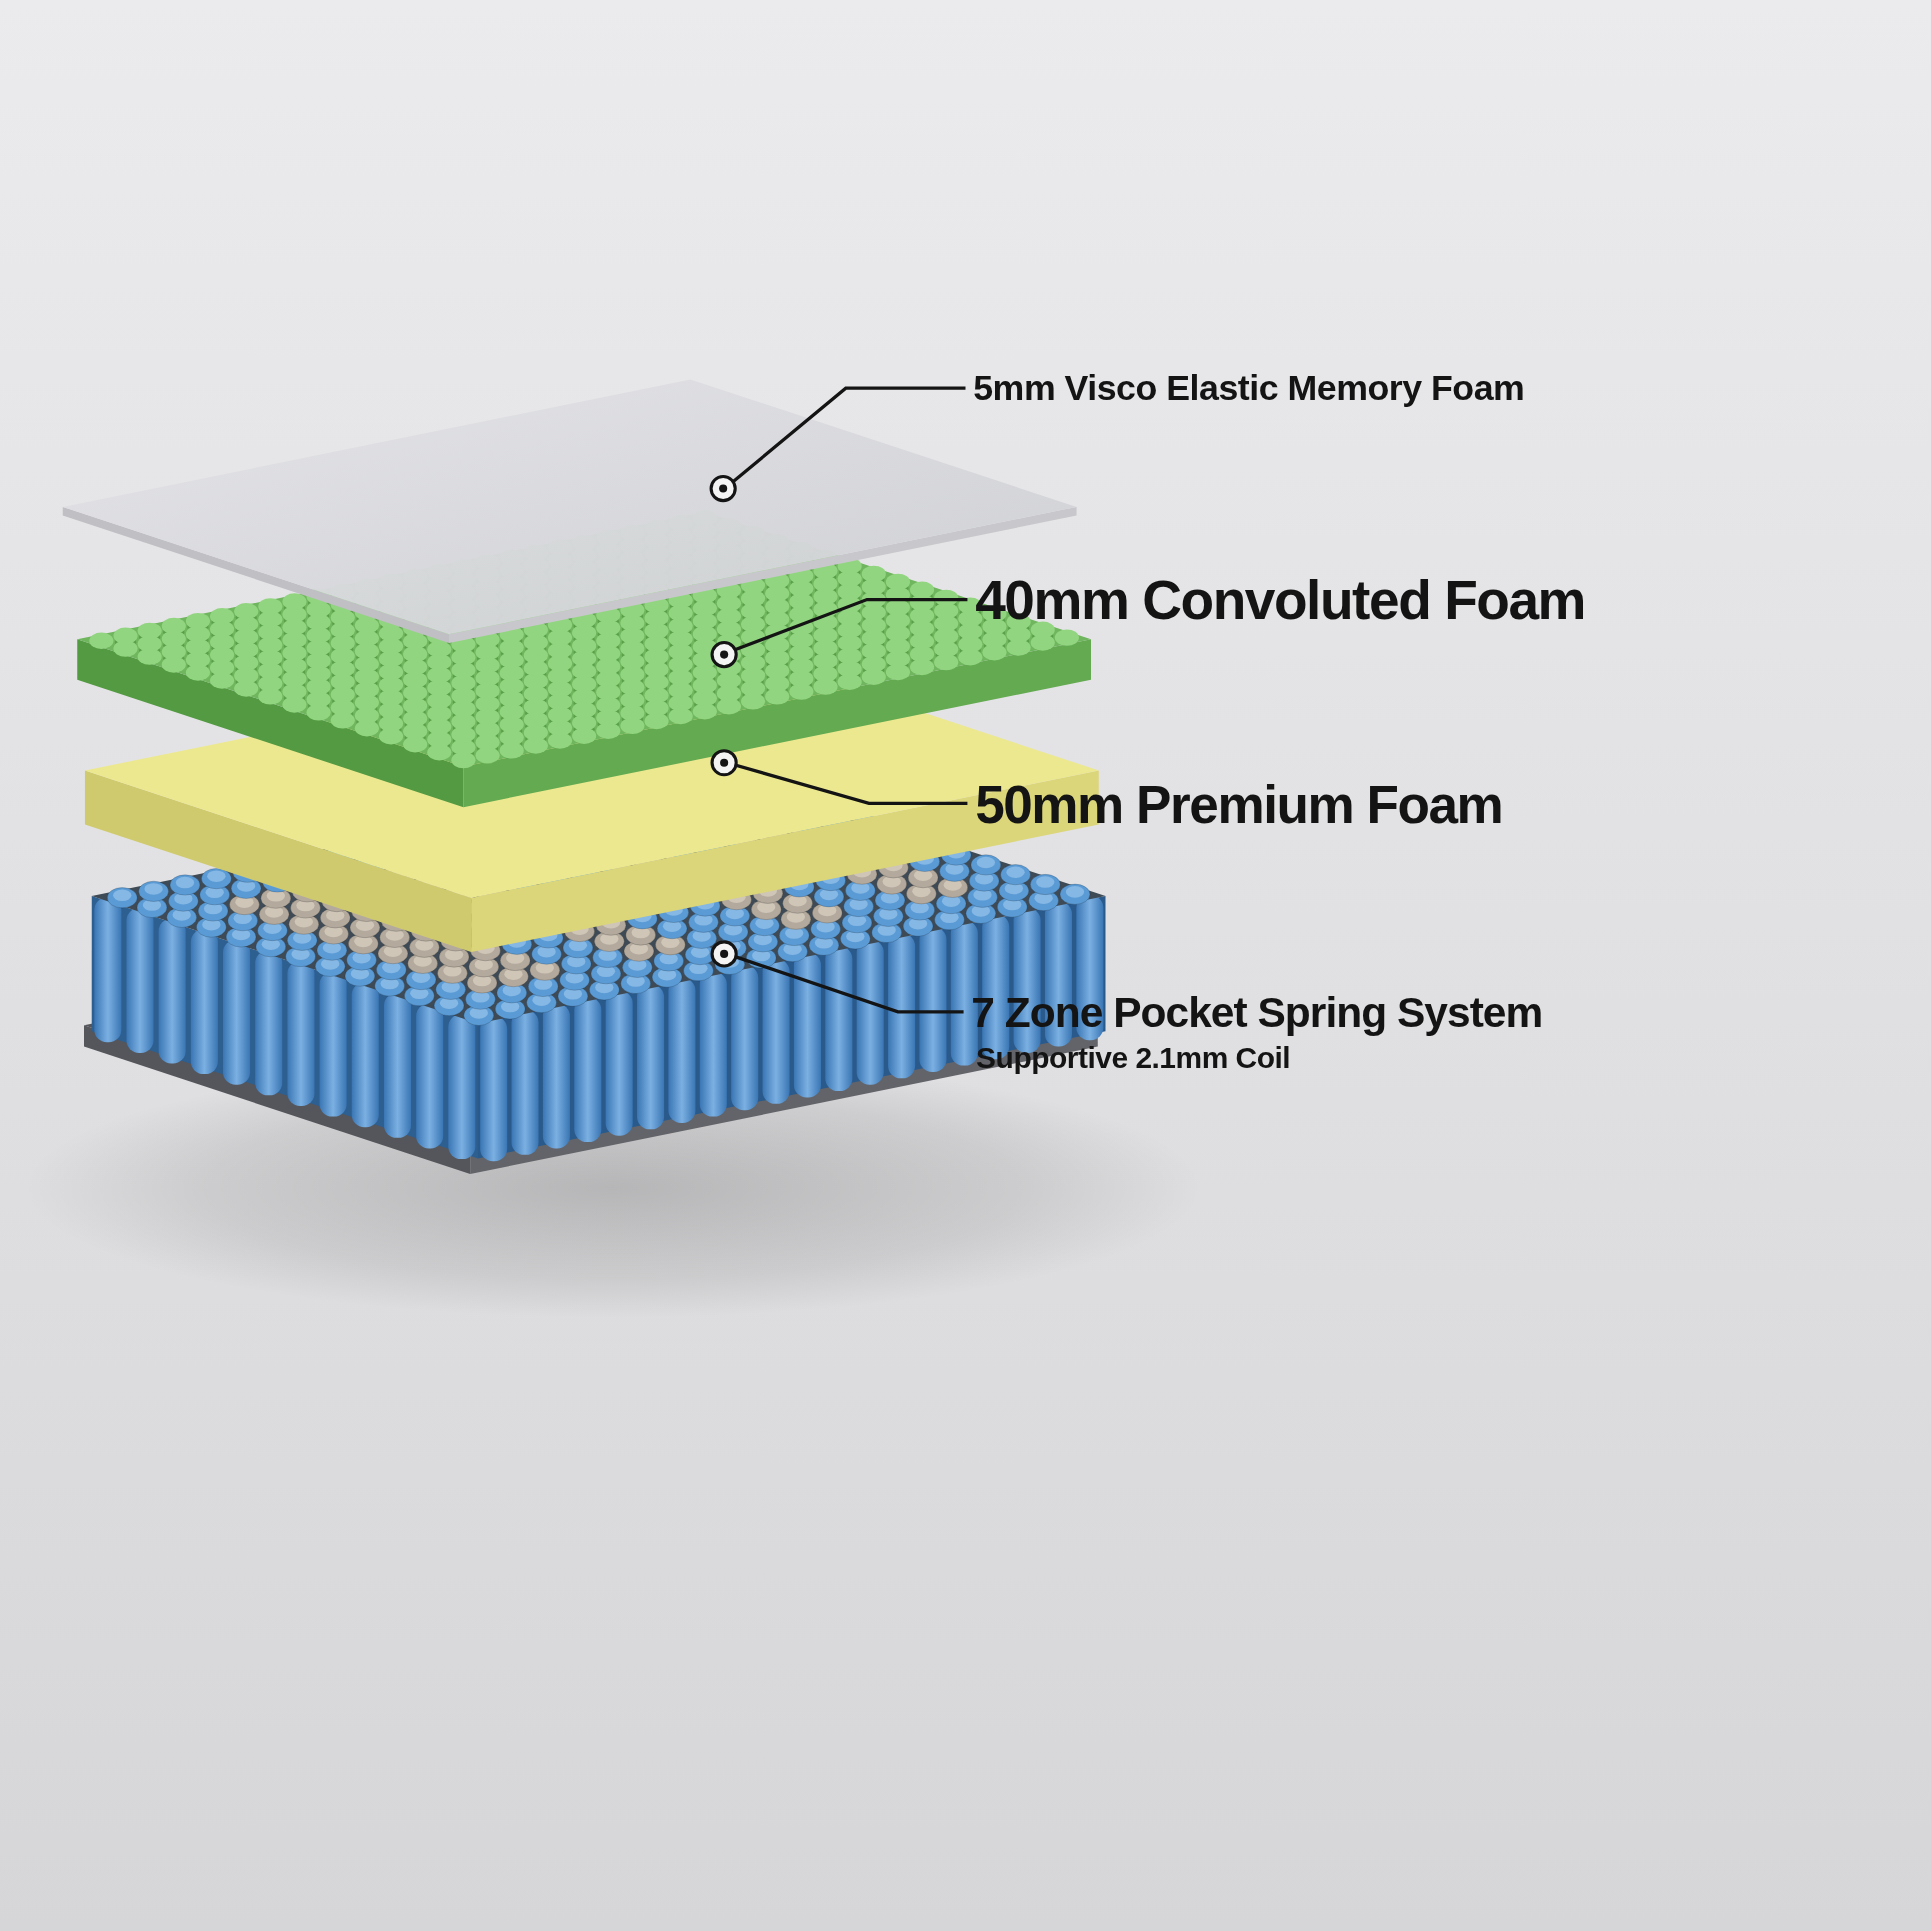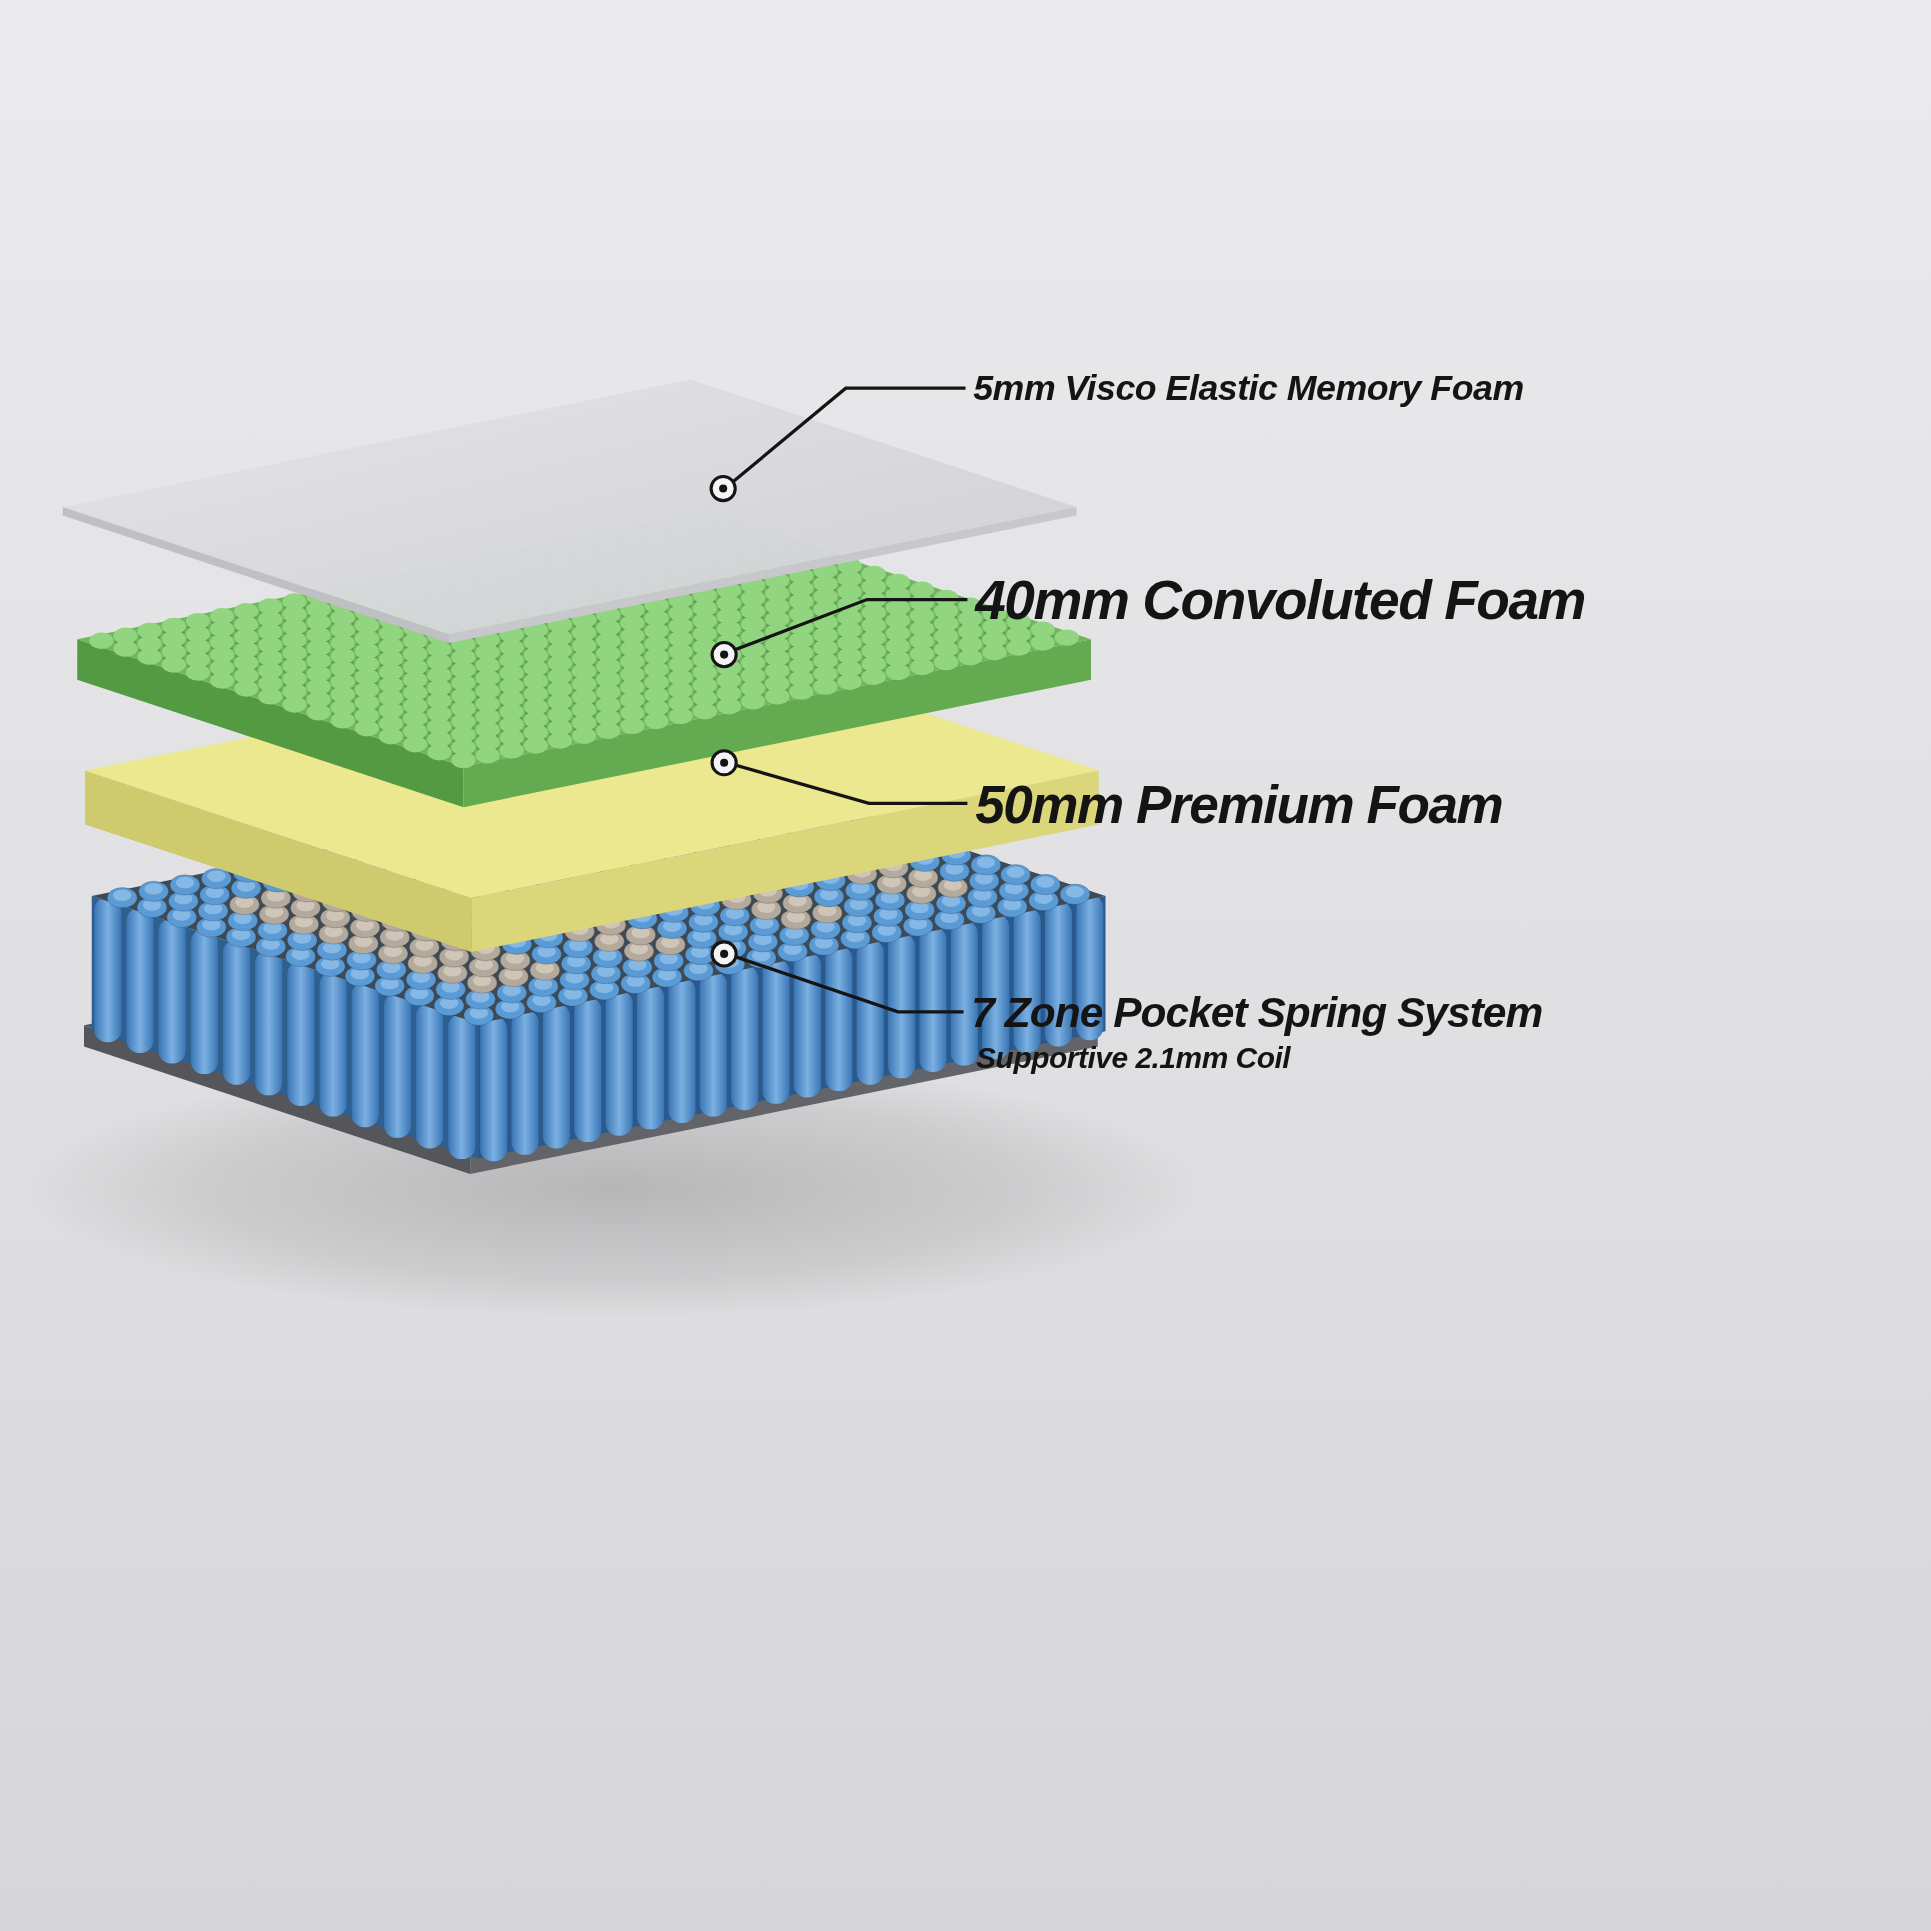--- a/index.html
+++ b/index.html
@@ -1,17 +1,17 @@
 <!DOCTYPE html>
 <html><head>
 <meta charset="utf-8">
 <style>
   html,body{margin:0;padding:0;background:#dfdfe1;}
   .stage{position:relative;width:1931px;height:1931px;overflow:hidden;
-         font-family:"Liberation Sans",sans-serif;font-style:italic;}
+         font-family:"Liberation Sans",sans-serif;}
   svg{display:block;}
   text{fill:#141414;font-family:"Liberation Sans",sans-serif;}
   .lbl-small{font-size:37px;font-weight:700;letter-spacing:-0.5px;}
   .lbl-big{font-size:57px;font-weight:700;letter-spacing:-1.5px;}
   .lbl-big2{font-size:55px;font-weight:700;letter-spacing:-1.5px;}
   .lbl-med{font-size:44px;font-weight:700;letter-spacing:-1px;}
   .lbl-sub{font-size:31px;font-weight:700;letter-spacing:-0.5px;}
   .callout{stroke:#141414;stroke-width:3.4;fill:none;}
 </style>
 </head>

